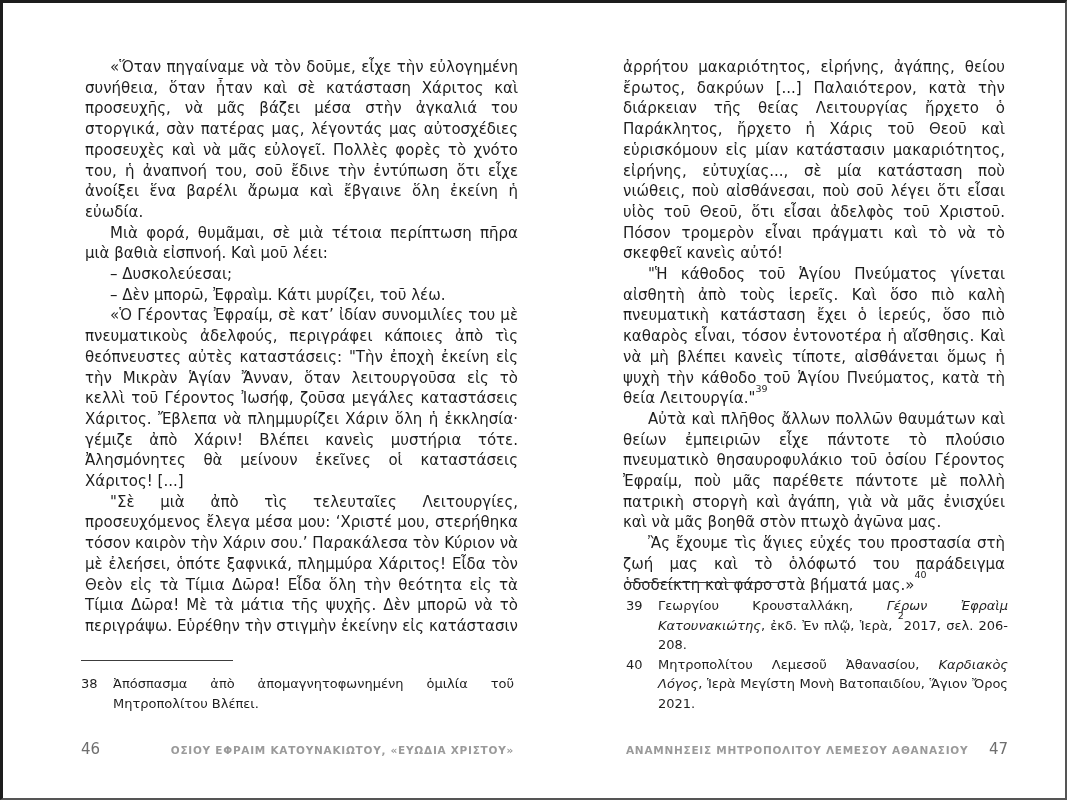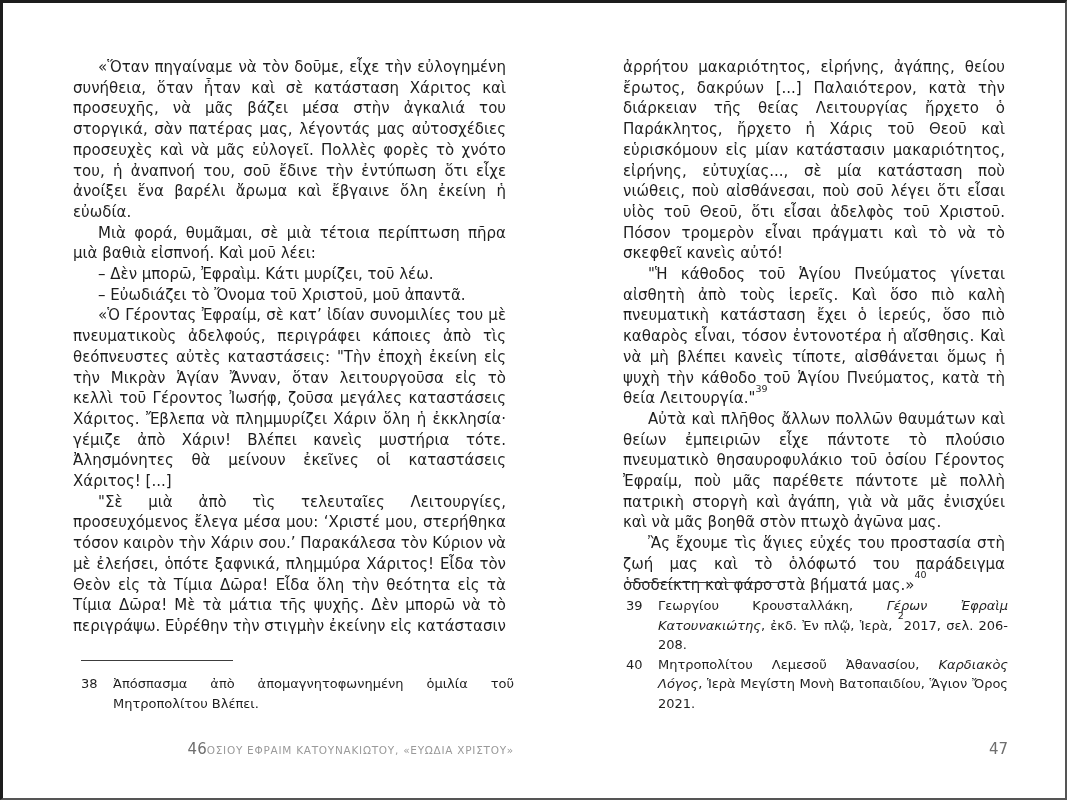--- a/index.html
+++ b/index.html
@@ -21,21 +21,21 @@
     color: #1e1e1e;
     overflow: hidden;
   }
   .body-text {
     position: absolute;
     top: 54px;
     font-size: 15px;
     line-height: 20.7px;
     text-align: justify;
   }
-  .body-left  { left: 70px;  width: 433px; }
+  .body-left  { left: 82px;  width: 433px; }
   .body-right { left: 620px; width: 382px; }
   .body-text p {
     margin: 0;
     text-indent: 25px;
   }
   .body-text p.cont { text-indent: 0; }
   sup.fnref {
     font-size: 9.5px;
     line-height: 0;
     position: relative;
@@ -61,45 +61,46 @@
     display: flex;
     align-items: baseline;
   }
   .fn-num { flex: none; width: 32px; }
   .fn-text { flex: 1; }
   .fn-text em { font-style: italic; }
   .footer {
     position: absolute;
     top: 737px;
     display: flex;
-    justify-content: flex-end;
+    justify-content: space-between;
     align-items: baseline;
   }
   .footer-left  { left: 78px;  width: 433px; }
   .footer-right { left: 623px; width: 382px; }
   .running-title {
     font-size: 10.5px;
     letter-spacing: 0.07em;
     color: #9a9a9a;
+    font-weight: bold;
   }
   .page-number {
     font-size: 15px;
     color: #6e6e6e;
   }
 </style>
 </head>
 <body>
 
 <div class="spread">
 
   <div class="body-text body-left">
       <p><span>«Ὅταν πηγαίναμε νὰ τὸν δοῦμε, εἶχε τὴν εὐλογημένη συνήθεια, ὅταν ἦταν καὶ σὲ κατάσταση Χάριτος καὶ προσευχῆς, νὰ μᾶς βάζει μέσα στὴν ἀγκαλιά του στοργικά, σὰν πατέρας μας, λέγοντάς μας αὐτοσχέδιες προσευχὲς καὶ νὰ μᾶς εὐλογεῖ. Πολλὲς φορὲς τὸ χνότο του, ἡ ἀναπνοή του, σοῦ ἔδινε τὴν ἐντύπωση ὅτι εἶχε ἀνοίξει ἕνα βαρέλι ἄρωμα καὶ ἔβγαινε ὅλη ἐκείνη ἡ εὐωδία.</span></p>
       <p><span>Μιὰ φορά, θυμᾶμαι, σὲ μιὰ τέτοια περίπτωση πῆρα μιὰ βαθιὰ εἰσπνοή. Καὶ μοῦ λέει:</span></p>
+      <p><span>– Δυσκολεύεσαι;</span></p>
       <p><span>– Δὲν μπορῶ, Ἐφραὶμ. Κάτι μυρίζει, τοῦ λέω.</span></p>
-      <p><span>– Εὐωδιάζει τὸ Ὄνομα τοῦ Χριστοῦ, μοῦ ἀπαντᾶ.</span></p>
       <p><span>«Ὁ Γέροντας Ἐφραίμ, σὲ κατ’ ἰδίαν συνομιλίες του μὲ πνευματικοὺς ἀδελφούς, περιγράφει κάποιες ἀπὸ τὶς θεόπνευστες αὐτὲς καταστάσεις: "Τὴν ἐποχὴ ἐκείνη εἰς τὴν Μικρὰν Ἁγίαν Ἄνναν, ὅταν λειτουργοῦσα εἰς τὸ κελλὶ τοῦ Γέροντος Ἰωσήφ, ζοῦσα μεγάλες καταστάσεις Χάριτος. Ἔβλεπα νὰ πλημμυρίζει Χάριν ὅλη ἡ ἐκκλησία· γέμιζε ἀπὸ Χάριν! Βλέπει κανεὶς μυστήρια τότε. Ἀλησμόνητες θὰ μείνουν ἐκεῖνες οἱ καταστάσεις Χάριτος! [...]</span></p>
       <p><span>"Σὲ μιὰ ἀπὸ τὶς τελευταῖες Λειτουργίες, προσευχόμενος ἔλεγα μέσα μου: ‘Χριστέ μου, στερήθηκα τόσον καιρὸν τὴν Χάριν σου.’ Παρακάλεσα τὸν Κύριον νὰ μὲ ἐλεήσει, ὁπότε ξαφνικά, πλημμύρα Χάριτος! Εἶδα τὸν Θεὸν εἰς τὰ Τίμια Δῶρα! Εἶδα ὅλη τὴν θεότητα εἰς τὰ Τίμια Δῶρα! Μὲ τὰ μάτια τῆς ψυχῆς. Δὲν μπορῶ νὰ τὸ περιγράψω. Εὑρέθην τὴν στιγμὴν ἐκείνην εἰς κατάστασιν</span></p>
     </div>
 
   <div class="footnotes fnotes-left">
     <hr class="fn-rule">
     <div>
         <div class="fn">
           <span class="fn-num">38</span>
           <span class="fn-text"><span>Ἀπόσπασμα ἀπὸ ἀπομαγνητοφωνημένη ὁμιλία τοῦ Μητροπολίτου Βλέπει.</span></span>
@@ -127,16 +128,17 @@
           <span class="fn-text"><span>Γεωργίου Κρουσταλλάκη, </span><em>Γέρων Ἐφραὶμ Κατουνακιώτης</em><span>, ἐκδ. Ἐν πλῷ, Ἱερὰ, </span><sup class="fnref">2</sup><span>2017, σελ. 206-208.</span></span>
         </div>
         <div class="fn">
           <span class="fn-num">40</span>
           <span class="fn-text"><span>Μητροπολίτου Λεμεσοῦ Ἀθανασίου, </span><em>Καρδιακὸς Λόγος</em><span>, Ἱερὰ Μεγίστη Μονὴ Βατοπαιδίου, Ἅγιον Ὄρος 2021.</span></span>
         </div>
       </div>
   </div>
 
   <div class="footer footer-right">
+    <span class="running-title">ΑΝΑΜΝΗΣΕΙΣ ΜΗΤΡΟΠΟΛΙΤΟΥ ΛΕΜΕΣΟΥ ΑΘΑΝΑΣΙΟΥ</span>
     <span class="page-number">47</span>
   </div>
 
 </div>
 
 </body></html>

